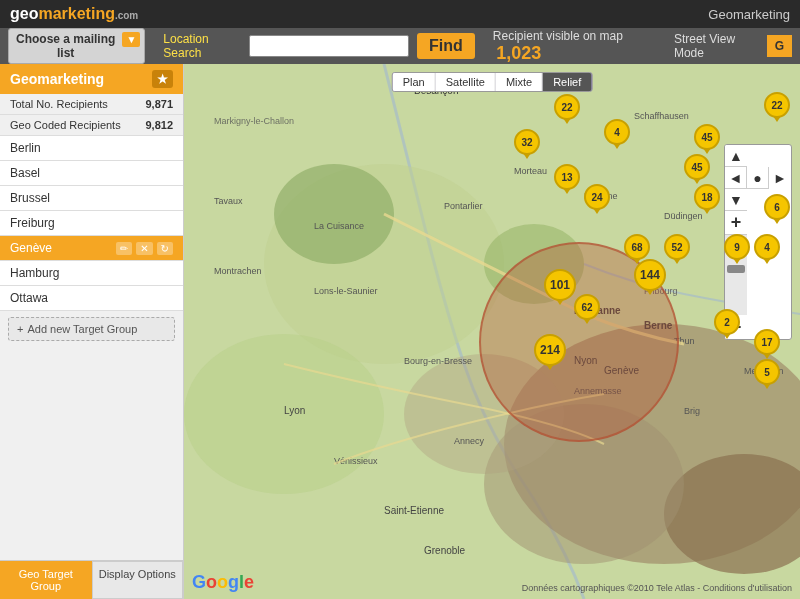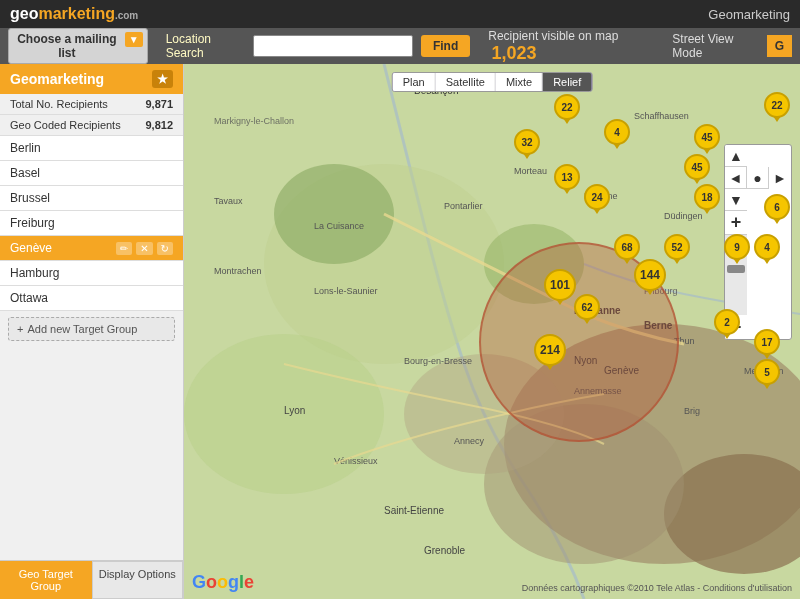--- a/index.html
+++ b/index.html
@@ -42,35 +42,35 @@
       padding: 3px 4px;
       font-size: 12px;
       cursor: pointer;
       display: flex;
       align-items: flex-start;
       gap: 4px;
       color: #333;
       font-weight: bold;
     }
     #mailing-list-btn .arrow { font-size: 10px; background: #f5a623; padding: 2px 4px; border-radius: 2px; color: white; }
-    #location-search-label { color: #fef9c3; font-size: 12px; margin-left: 10px; }
+    #location-search-label { color: #fde047; font-size: 12px; margin-left: 10px; }
     #location-search-input {
       background: #fff;
       border: 1px solid #888;
       border-radius: 2px;
       padding: 3px 6px;
       width: 160px;
       font-size: 12px;
     }
     #find-btn {
       background: #f5a623;
       border: none;
       border-radius: 3px;
       padding: 4px 12px;
-      font-size: 12px;
+      font-size: 16px;
       font-weight: bold;
       cursor: pointer;
       color: #333;
     }
     #recipient-info { color: #ddd; font-size: 12px; margin-left: 10px; }
     #recipient-count { color: #f5a623; font-weight: bold; font-size: 18px; }
     #street-view-label { color: #ddd; font-size: 12px; margin-left: 10px; }
     #street-view-btn {
       background: #f5a623;
       border: none;
@@ -530,21 +530,21 @@
         </div>
         <div class="marker" style="top: 120px; left: 510px;">
           <div class="marker-bubble ">18</div>
         </div>
         <div class="marker" style="top: 130px; left: 580px;">
           <div class="marker-bubble ">6</div>
         </div>
         <div class="marker" style="top: 170px; left: 570px;">
           <div class="marker-bubble ">4</div>
         </div>
-        <div class="marker" style="top: 170px; left: 430px; text-align: right;">
+        <div class="marker" style="top: 170px; left: 440px; text-align: right;">
           <div class="marker-bubble ">68</div>
         </div>
         <div class="marker" style="top: 170px; left: 480px;">
           <div class="marker-bubble ">52</div>
         </div>
         <div class="marker" style="top: 170px; left: 540px;">
           <div class="marker-bubble ">9</div>
         </div>
         <div class="marker" style="top: 205px; left: 360px;">
           <div class="marker-bubble large">101</div>

